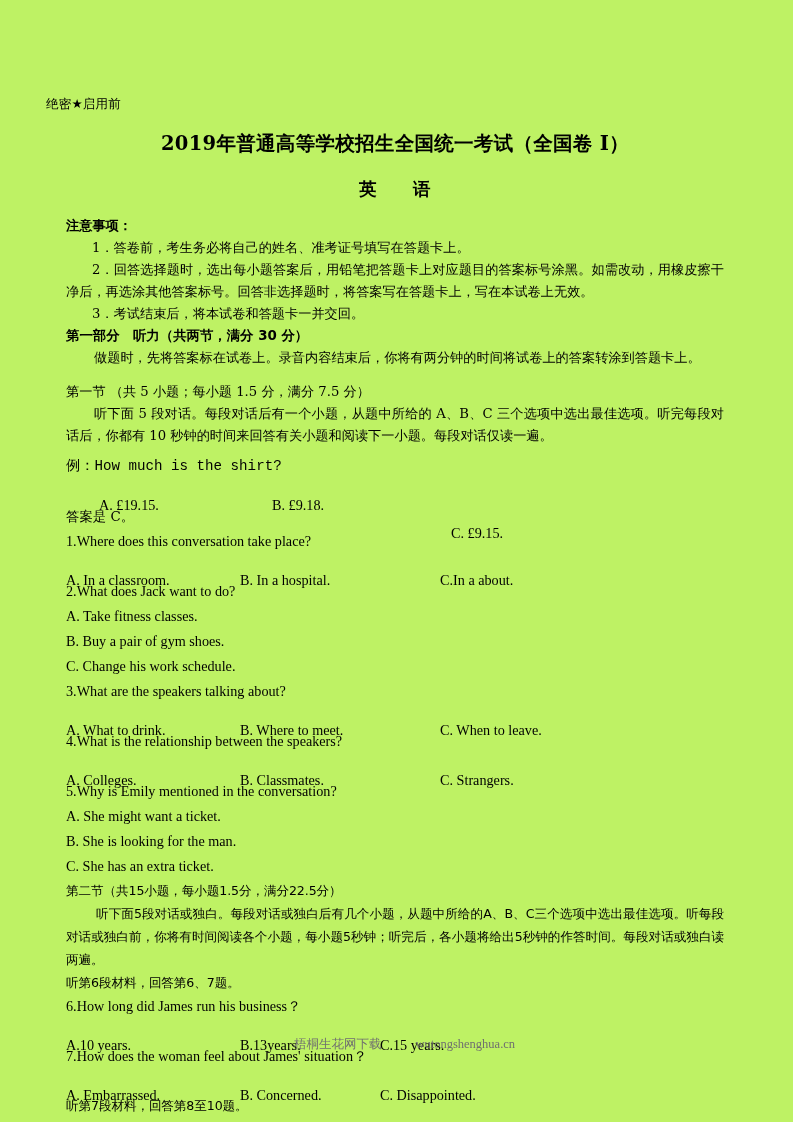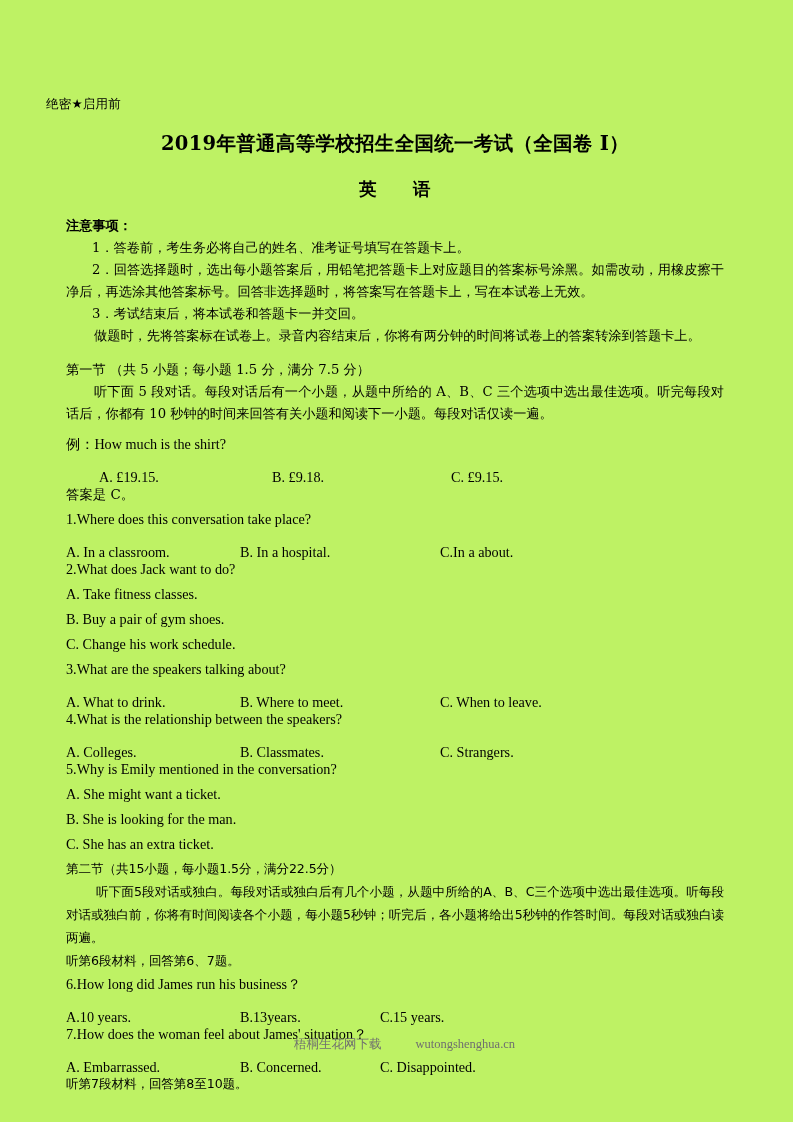--- a/index.html
+++ b/index.html
@@ -105,42 +105,42 @@
   }
   .opts {
     position: relative;
     font-family: "Liberation Serif", "DejaVu Serif", serif;
     font-size: 14.2px;
     line-height: 25px;
     height: 25px;
   }
   .opts > span {
     position: absolute;
-    top: 8px;
+    top: 14px;
     white-space: nowrap;
   }
   .opts .oa { left: 0px; }
   .opts .ob { left: 174px; }
   .opts .oc { left: 374px; }
   
   .opts.narrow .oa { left: 0px; }
   .opts.narrow .ob { left: 174px; }
   .opts.narrow .oc { left: 314px; }
   .opts.example .oa { left: 33px; }
   .opts.example .ob { left: 206px; }
-  .opts.example .oc { left: 385px; }
+  .opts.example .oc { left: 385px; margin-top: 28px; }
 
   .opt-stack {
     font-family: "Liberation Serif", "DejaVu Serif", serif;
     font-size: 14.2px;
     line-height: 25px;
     white-space: nowrap;
   }
   .ex-line {
-    font-family: Liberation Serif, serif;
+    font-family: Liberation Mono, monospace;
     font-size: 14.2px;
     line-height: 25px;
   }
   .ans-line {
     font-family: "DejaVu Serif", "Liberation Serif", serif;
     font-size: 13.4px;
     line-height: 25px;
   }
 
   
@@ -192,20 +192,21 @@
     <div class="classified">绝密★启用前</div>
 
     <div class="doc-title">2019年普通高等学校招生全国统一考试（全国卷 I）</div>
     <div class="subject-title">英　　语</div>
 
     <div class="notice-head">注意事项：</div>
     <div class="notice-item"><span class="ind"></span><span>1．答卷前，考生务必将自己的姓名、准考证号填写在答题卡上。</span></div>
     <div class="notice-item"><span class="ind"></span><span>2．回答选择题时，选出每小题答案后，用铅笔把答题卡上对应题目的答案标号涂黑。如需改动，用橡皮擦干净后，再选涂其他答案标号。回答非选择题时，将答案写在答题卡上，写在本试卷上无效。</span></div>
     <div class="notice-item"><span class="ind"></span><span>3．考试结束后，将本试卷和答题卡一并交回。</span></div>
 
+    <div class="part-head">第一部分　听力（共两节，满分 30 分）</div>
     <div class="para">做题时，先将答案标在试卷上。录音内容结束后，你将有两分钟的时间将试卷上的答案转涂到答题卡上。</div>
 
     <div class="gap"></div>
 
     <div class="section-head">第一节 （共 5 小题；每小题 1.5 分，满分 7.5 分）</div>
     <div class="para">听下面 5 段对话。每段对话后有一个小题，从题中所给的 A、B、C 三个选项中选出最佳选项。听完每段对话后，你都有 10 秒钟的时间来回答有关小题和阅读下一小题。每段对话仅读一遍。</div>
 
     <div class="gap-sm"></div>
 
     <div class="ex-line">例：How much is the shirt?</div>

